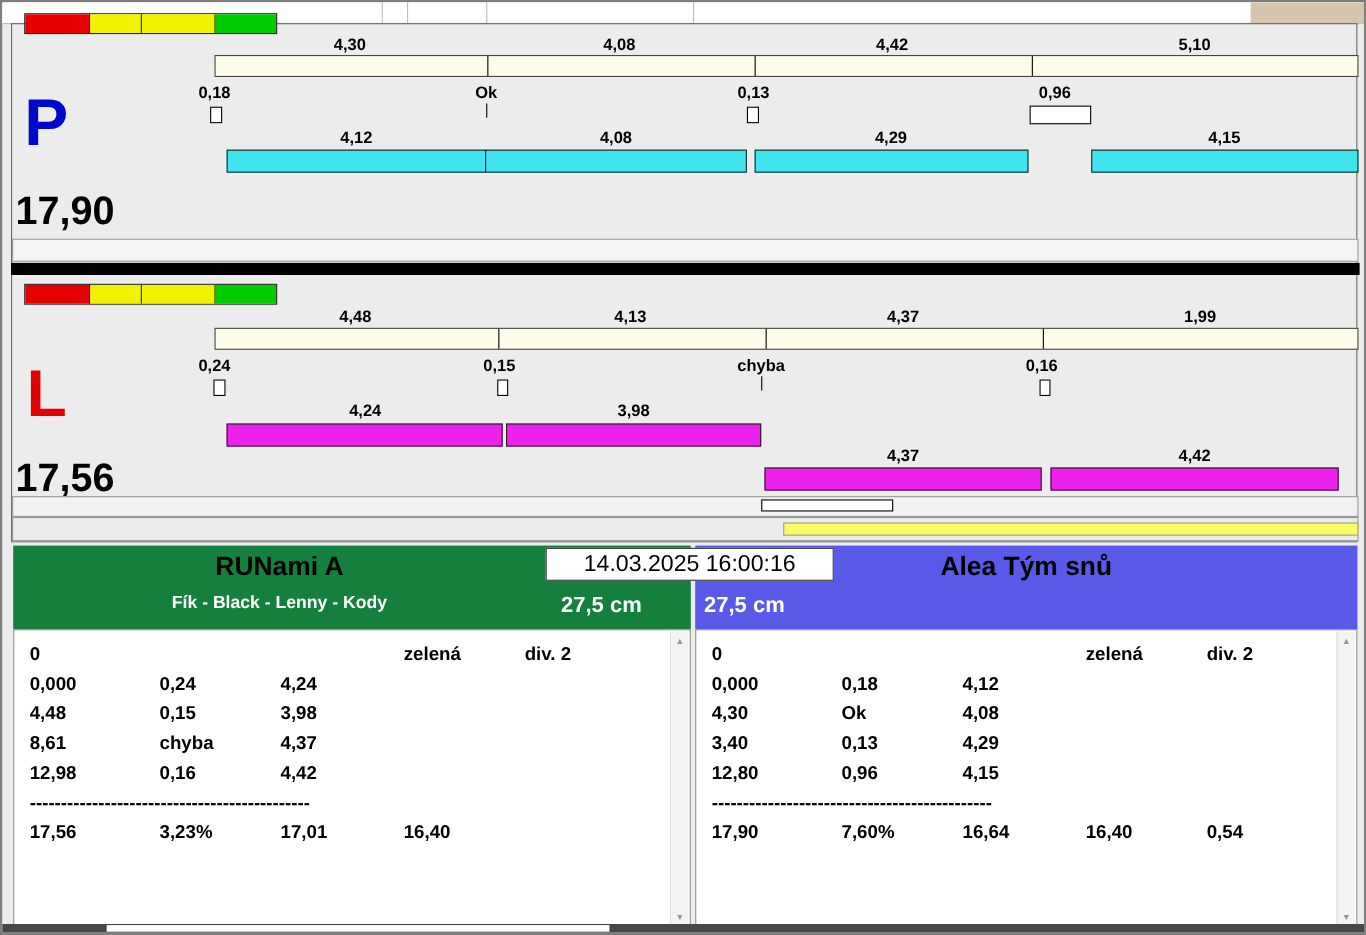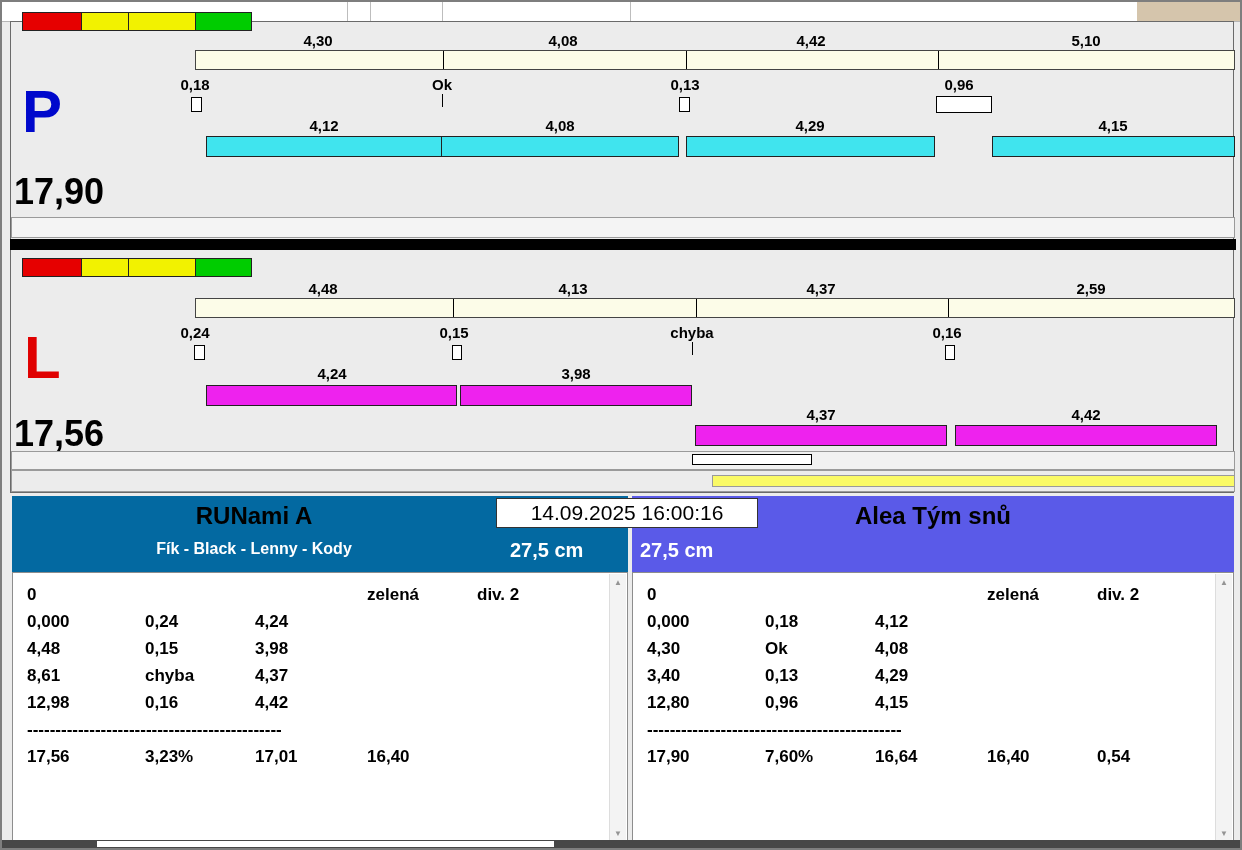--- a/index.html
+++ b/index.html
@@ -99,21 +99,21 @@
   <div class="traffic" style="left:20px;top:256px;width:230px">
     <div class="tcell" style="width: 60px; background: rgb(230, 0, 0);"></div>
     <div class="tcell" style="width: 47px; background: rgb(242, 242, 0);"></div>
     <div class="tcell" style="width: 68px; background: rgb(242, 242, 0);"></div>
     <div class="tcell last" style="width: 55px; background: rgb(0, 204, 0);"></div>
   </div>
 
   <div class="lbl" style="left:261px;top:278px;width:120px">4,48</div>
   <div class="lbl" style="left:511px;top:278px;width:120px">4,13</div>
   <div class="lbl" style="left:759px;top:278px;width:120px">4,37</div>
-  <div class="lbl" style="left:1029px;top:278px;width:120px">2,59</div>
+  <div class="lbl" style="left:1029px;top:278px;width:120px">1,99</div>
 
   <div class="cbar" style="left: 193px; top: 296px; width: 1040px; height: 20px; background: rgb(252, 252, 232);">
     <div class="vdiv" style="left:257px"></div>
     <div class="vdiv" style="left:500px"></div>
     <div class="vdiv" style="left:752px"></div>
   </div>
 
   <div class="lbl" style="left:133px;top:322px;width:120px">0,24</div>
   <div class="lbl" style="left:392px;top:322px;width:120px">0,15</div>
   <div class="lbl" style="left:630px;top:322px;width:120px">chyba</div>
@@ -137,27 +137,27 @@
   <div class="runbar" style="left: 953px; top: 423px; width: 262px; background: rgb(238, 34, 238);"></div>
 
   <div class="lane-letter" style="left: 22px; top: 326px; color: rgb(224, 0, 0);">L</div>
   <div class="lane-total" style="left:12px;top:414px">17,56</div>
 
   <div class="hstrip" style="left:9px;top:449px;width:1224px;height:19px;background:#f1f1f1"></div>
   <div class="marker" style="left:690px;top:452px;width:120px;height:11px"></div>
   <div class="hstrip" style="left:9px;top:468px;width:1224px;height:22px;background:#ececec"></div>
   <div class="hstrip" style="left: 710px; top: 473px; width: 523px; height: 12px; background: rgb(250, 250, 102);"></div>
 
-  <div class="hdr" style="left: 10px; top: 494px; width: 616px; height: 76px; background: #0369a1;">
+  <div class="hdr" style="left: 10px; top: 494px; width: 616px; height: 76px; background: #15803d;">
     <div class="team-name" style="left:0;width:484px;top:6px">RUNami A</div>
     <div class="team-dogs" style="left:0;width:484px;top:44px">Fík - Black - Lenny - Kody</div>
     <div class="team-height" style="left:498px;width:114px;top:43px">27,5 cm</div>
   </div>
 
-  <div class="clock" style="left:494px;top:496px;width:262px;height:30px">14.09.2025 16:00:16</div>
+  <div class="clock" style="left:494px;top:496px;width:262px;height:30px">14.03.2025 16:00:16</div>
 
   <div class="hdr" style="left: 630px; top: 494px; width: 602px; height: 76px; background: rgb(90, 90, 232);">
     <div class="team-height" style="left:8px;width:114px;top:43px">27,5 cm</div>
     <div class="team-name" style="left:0;width:602px;top:6px">Alea Tým snů</div>
   </div>
 
   <div class="dpanel" style="left:10px;top:570px;width:616px;height:272px">
     <div class="drows">
       <div class="drow">
         <span class="c1">0</span>

